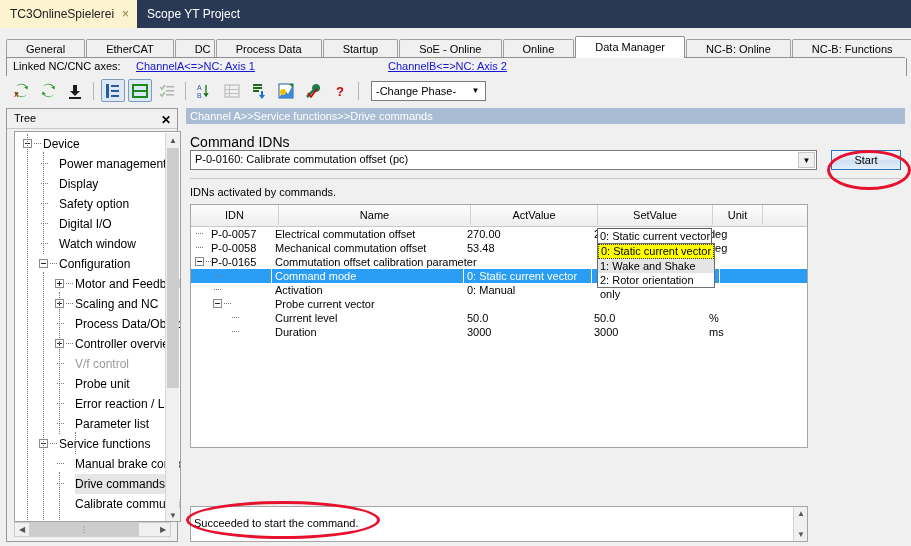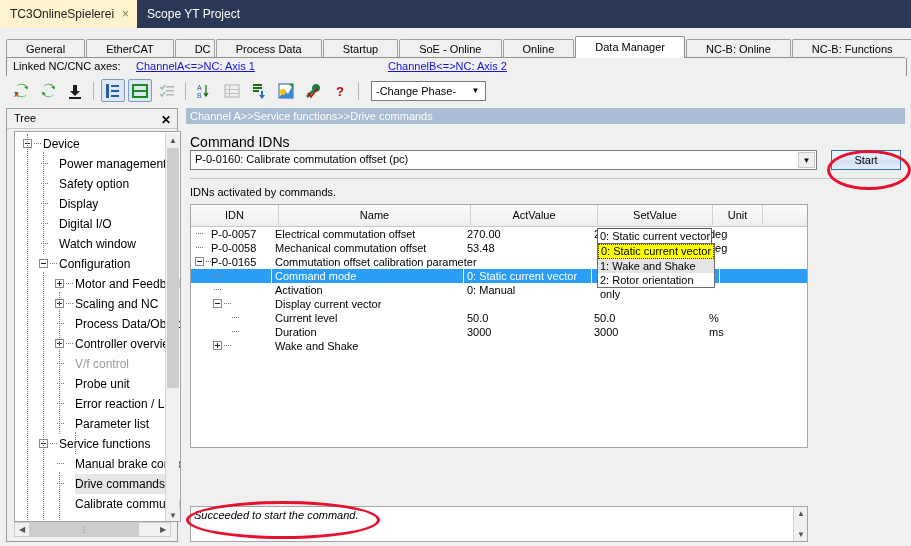--- a/index.html
+++ b/index.html
@@ -175,21 +175,21 @@
     font-size:11px;
   }
   .ddlist .it{height:14px;line-height:14px;padding-left:2px;}
   .ddlist .it.focus{background:#ffff00;border:1px dotted #333;box-sizing:border-box;height:15px;line-height:13px;}
   .ddlist .it.hl{background:#e5e5e5;}
   
   .logbox{
     position:absolute;left:4px;top:398px;width:618px;height:36px;background:#fff;
     border:1px solid #a5a5a5;box-sizing:border-box;font-size:11px;
   }
-  .logbox .ln{position:absolute;left:3px;top:2px;font-style:italic;}
+  .logbox .ln{position:absolute;left:3px;top:10px;}
   .logvs{
     position:absolute;right:0;top:0;width:14px;height:34px;background:#f0f0f0;border-left:1px solid #d4d4d4;
     box-sizing:border-box;
   }
   .logvs .a{width:14px;height:13px;display:flex;align-items:center;justify-content:center;font-size:8px;color:#555;}
   .logvs .a.bot{position:absolute;bottom:0;}
   
   .ellipse{
     position:absolute;border:3px solid #e8112d;border-radius:50%;pointer-events:none;z-index:20;
     background:transparent;
@@ -338,25 +338,25 @@
             <span class="box" style="left: 8px;"></span>
             <span class="dash" style="left: 19px;"></span>
             <span class="tx" style="left: 28px;">Device</span>
           </div>
           <div class="tnode">
             <span class="dash" style="left: 26px;"></span>
             <span class="tx" style="left: 44px;">Power management</span>
           </div>
           <div class="tnode">
             <span class="dash" style="left: 26px;"></span>
+            <span class="tx" style="left: 44px;">Display</span>
+          </div>
+          <div class="tnode">
+            <span class="dash" style="left: 26px;"></span>
             <span class="tx" style="left: 44px;">Safety option</span>
-          </div>
-          <div class="tnode">
-            <span class="dash" style="left: 26px;"></span>
-            <span class="tx" style="left: 44px;">Display</span>
           </div>
           <div class="tnode">
             <span class="dash" style="left: 26px;"></span>
             <span class="tx" style="left: 44px;">Digital I/O</span>
           </div>
           <div class="tnode">
             <span class="dash" style="left: 26px;"></span>
             <span class="tx" style="left: 44px;">Watch window</span>
           </div>
           <div class="tnode">
@@ -490,40 +490,35 @@
             <span class="sepv" style="left: 528px;"></span>
           </div>
           <div class="grow">
             <span class="dash" style="left: 23px; top: 6px;"></span>
             <span class="cell" style="left: 84px;">Activation</span>
             <span class="cell" style="left: 276px;">0: Manual</span>
           </div>
           <div class="grow">
             <span class="box" style="left: 22px; top: 2px;"></span>
             <span class="dash" style="left: 33px; top: 6px;"></span>
-            <span class="cell" style="left: 84px;">Display current vector</span>
+            <span class="cell" style="left: 84px;">Probe current vector</span>
           </div>
           <div class="grow">
             <span class="dash" style="left: 41px; top: 6px;"></span>
             <span class="cell" style="left: 84px;">Current level</span>
             <span class="cell" style="left: 276px;">50.0</span>
             <span class="cell" style="left: 403px;">50.0</span>
             <span class="cell" style="left: 518px;">%</span>
           </div>
           <div class="grow">
             <span class="dash" style="left: 41px; top: 6px;"></span>
             <span class="cell" style="left: 84px;">Duration</span>
             <span class="cell" style="left: 276px;">3000</span>
             <span class="cell" style="left: 403px;">3000</span>
             <span class="cell" style="left: 518px;">ms</span>
-          </div>
-          <div class="grow">
-            <span class="box plus" style="left: 22px; top: 2px;"></span>
-            <span class="dash" style="left: 33px; top: 6px;"></span>
-            <span class="cell" style="left: 84px;">Wake and Shake</span>
           </div>
         </div>
 
       <div class="setbox" style="left:406px;top:23px;width:115px">
         <span>0: Static current vector</span>
       </div>
 
       <div class="ddlist" style="left:406px;top:38px;width:118px;">
         <div class="it focus">0: Static current vector</div>
         <div class="it hl">1: Wake and Shake</div>

